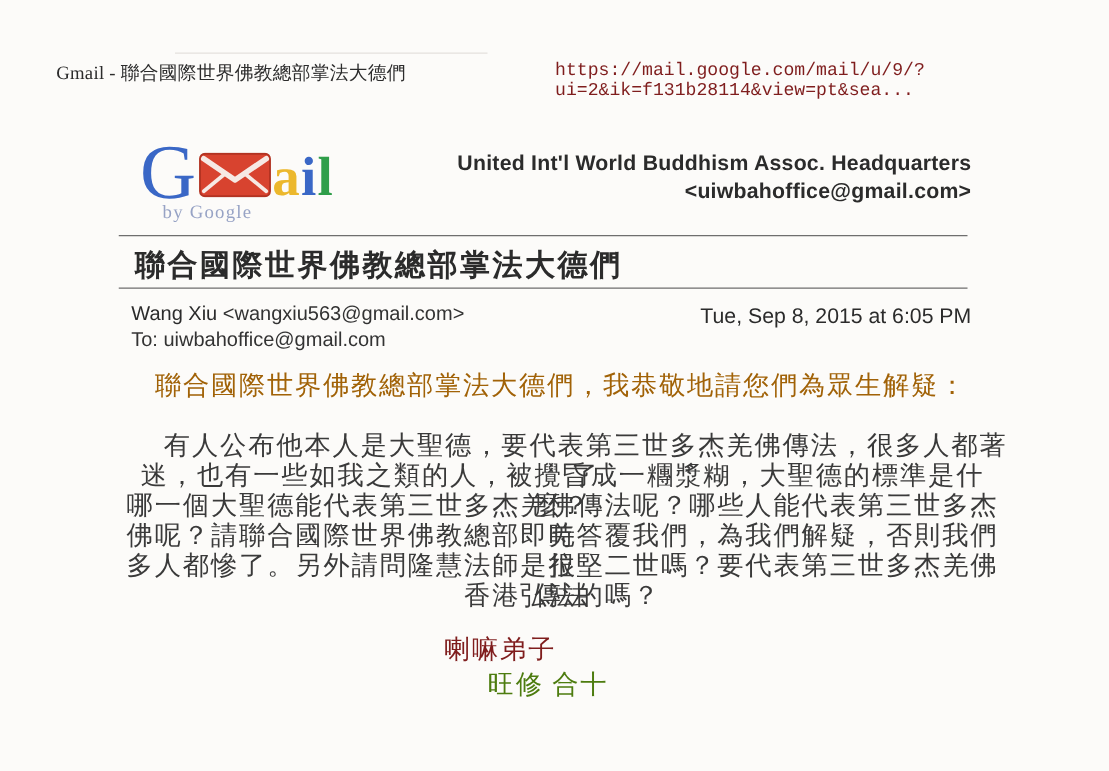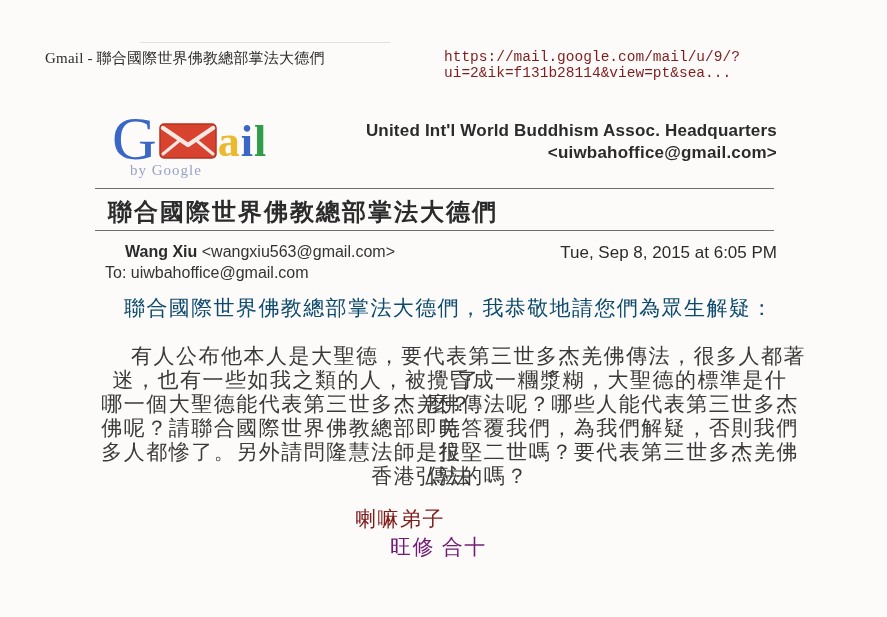--- a/index.html
+++ b/index.html
@@ -101,41 +101,41 @@
     letter-spacing: 2px;
     text-align: center;
   }
   
   .from-row {
     position: absolute;
     left: 105px; top: 243px;
     font-size: 16px;
     color: #333333;
   }
-  .from-row .name { font-weight: bold; color: #2b2b2b; margin-left: 20px; }
+  .from-row .name { font-weight: normal; color: #2b2b2b; }
   .date {
     position: absolute;
     right: 110px; top: 243px;
     font-size: 17px;
     color: #2b2b2b;
   }
   .to-row {
     position: absolute;
     left: 105px; top: 264px;
     font-size: 16px;
     color: #333333;
   }
   
   .greeting {
     position: absolute;
     left: 92px; top: 294px;
     padding-left: 32px;
     font-family: "Liberation Serif", serif;
     font-size: 21px;
-    color: #0c4a6e;
+    color: #a16207;
     letter-spacing: 1.4px;
   }
   .body-text {
     position: absolute;
     left: 92px; top: 344px;
     width: 716px;
     font-family: "Liberation Serif", serif;
     font-size: 21px;
     color: #3a3a3a;
     letter-spacing: 1.5px;
@@ -148,21 +148,21 @@
     font-family: "Liberation Serif", serif;
     font-size: 21px;
     color: #7f1d1d;
     letter-spacing: 1.5px;
   }
   .sig-2 {
     position: absolute;
     left: 390px; top: 533px;
     font-family: "Liberation Serif", serif;
     font-size: 21px;
-    color: #701a75;
+    color: #4d7c0f;
     letter-spacing: 1.5px;
   }
 </style>
 </head>
 <body>
 
 <div class="page">
 
   <div class="scan-artifact"></div>
 

